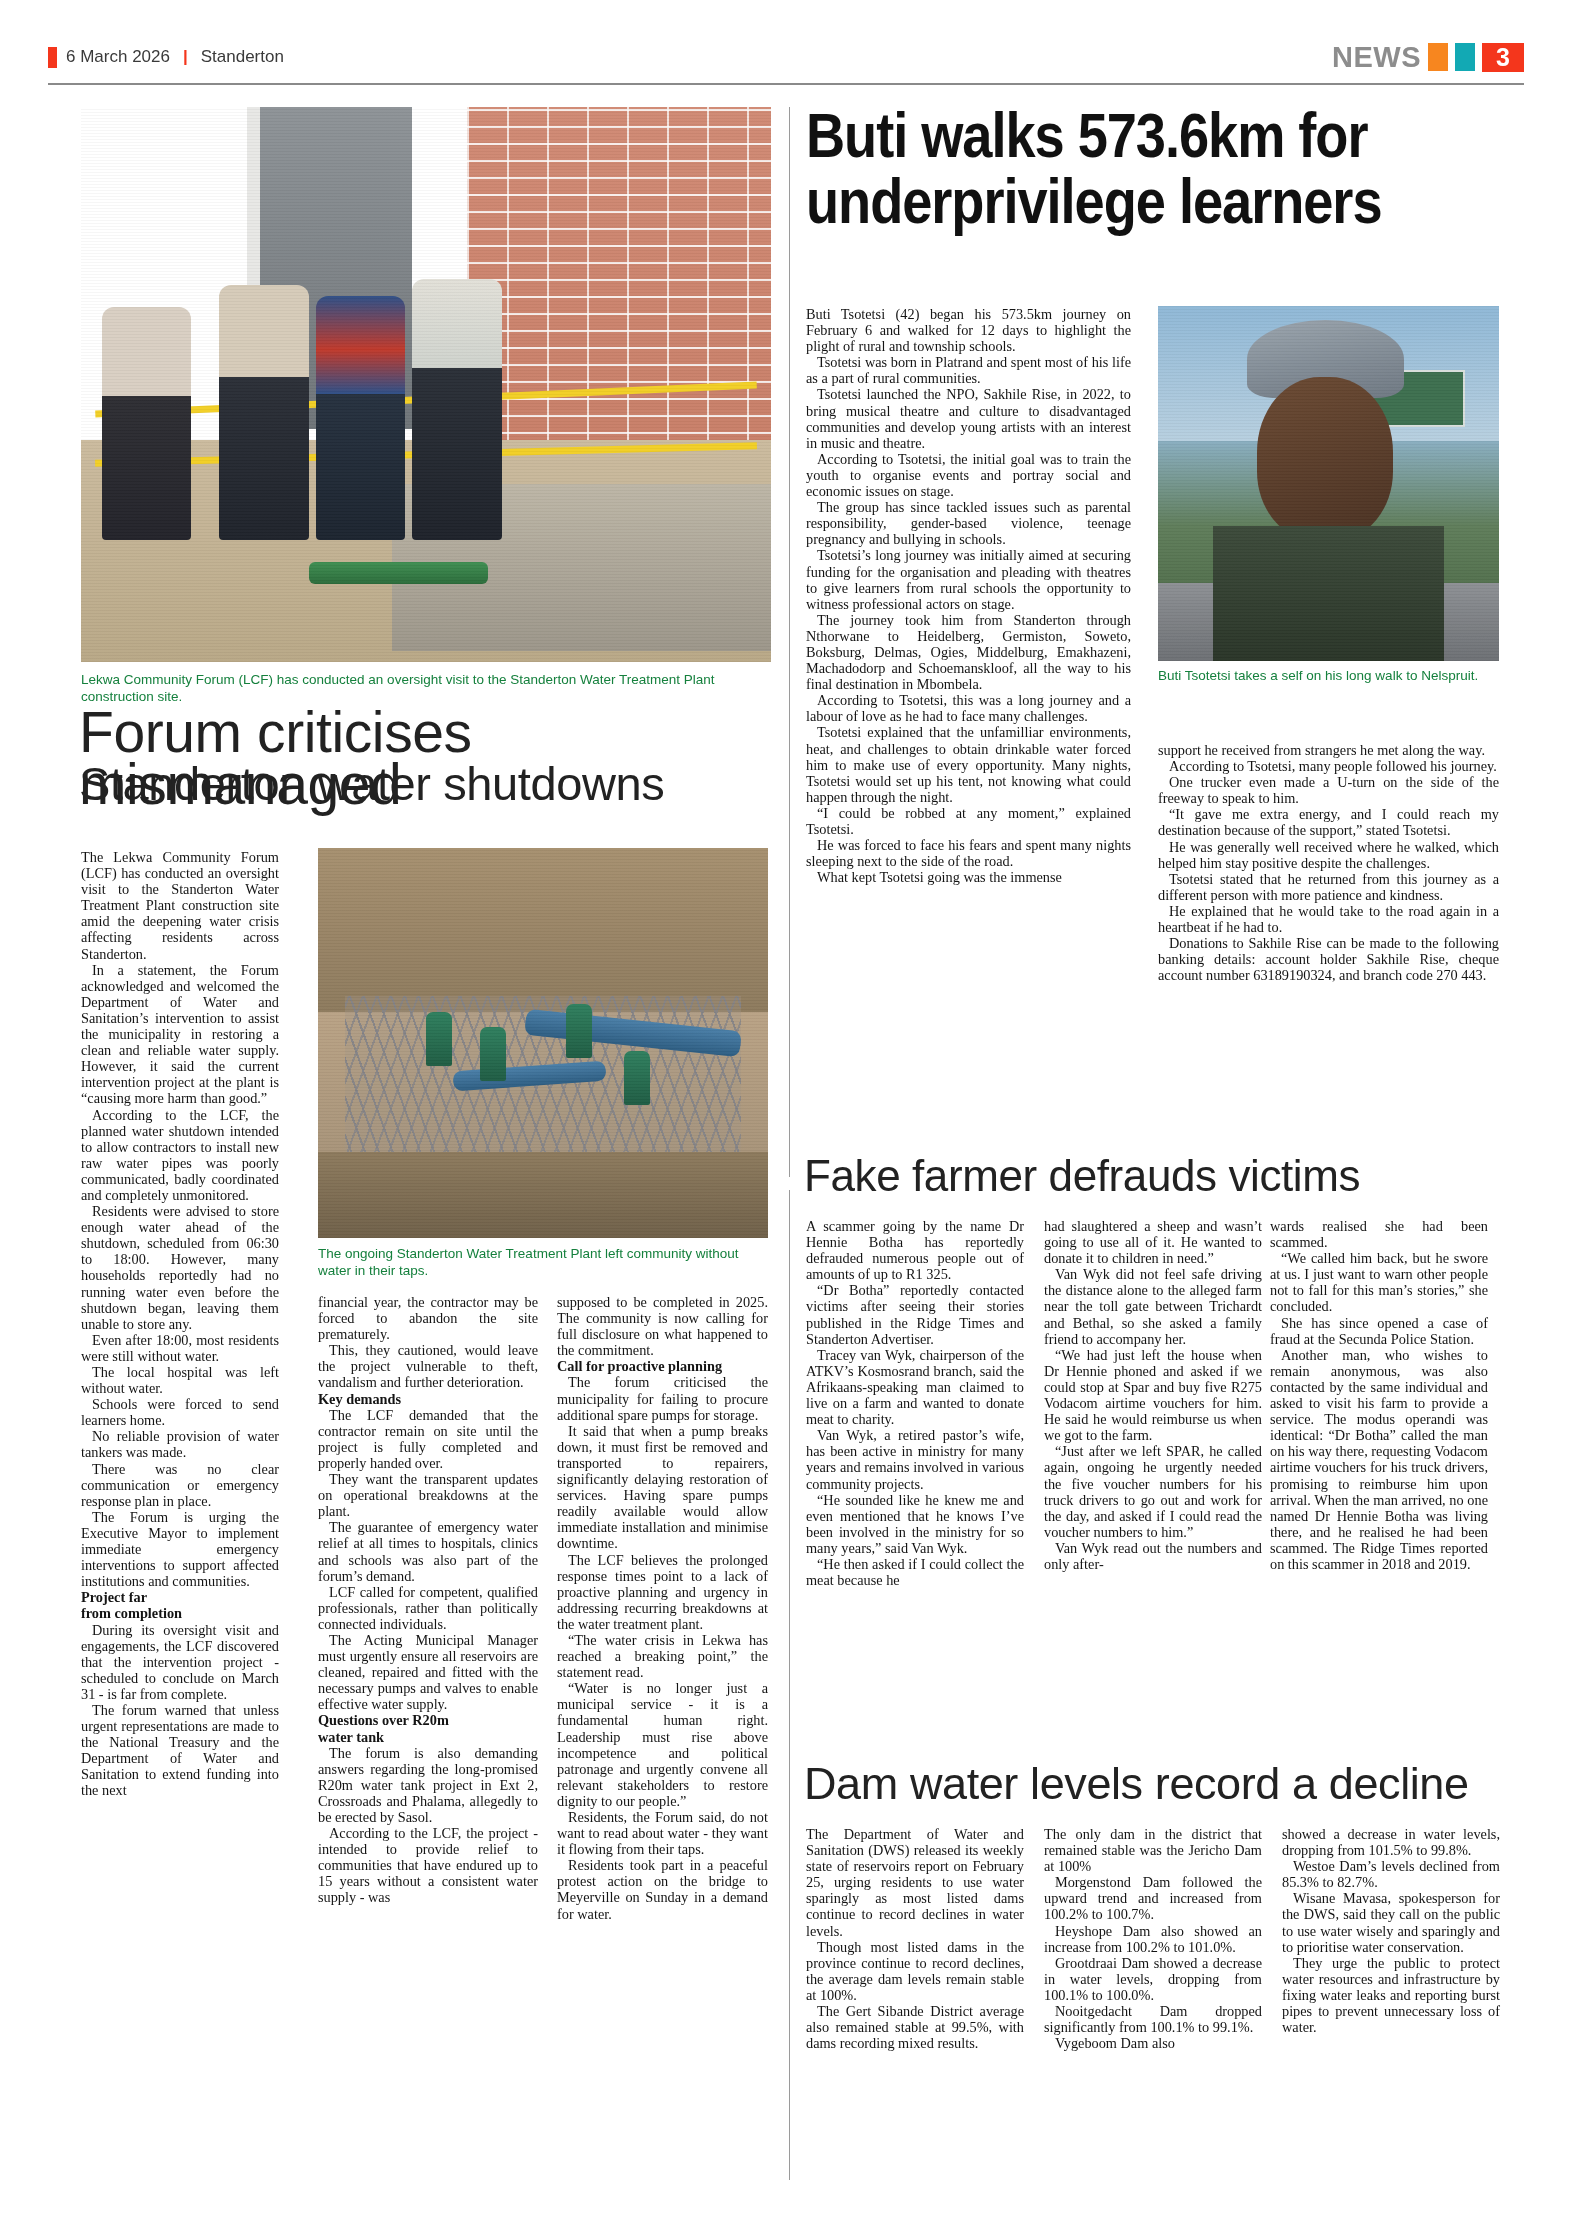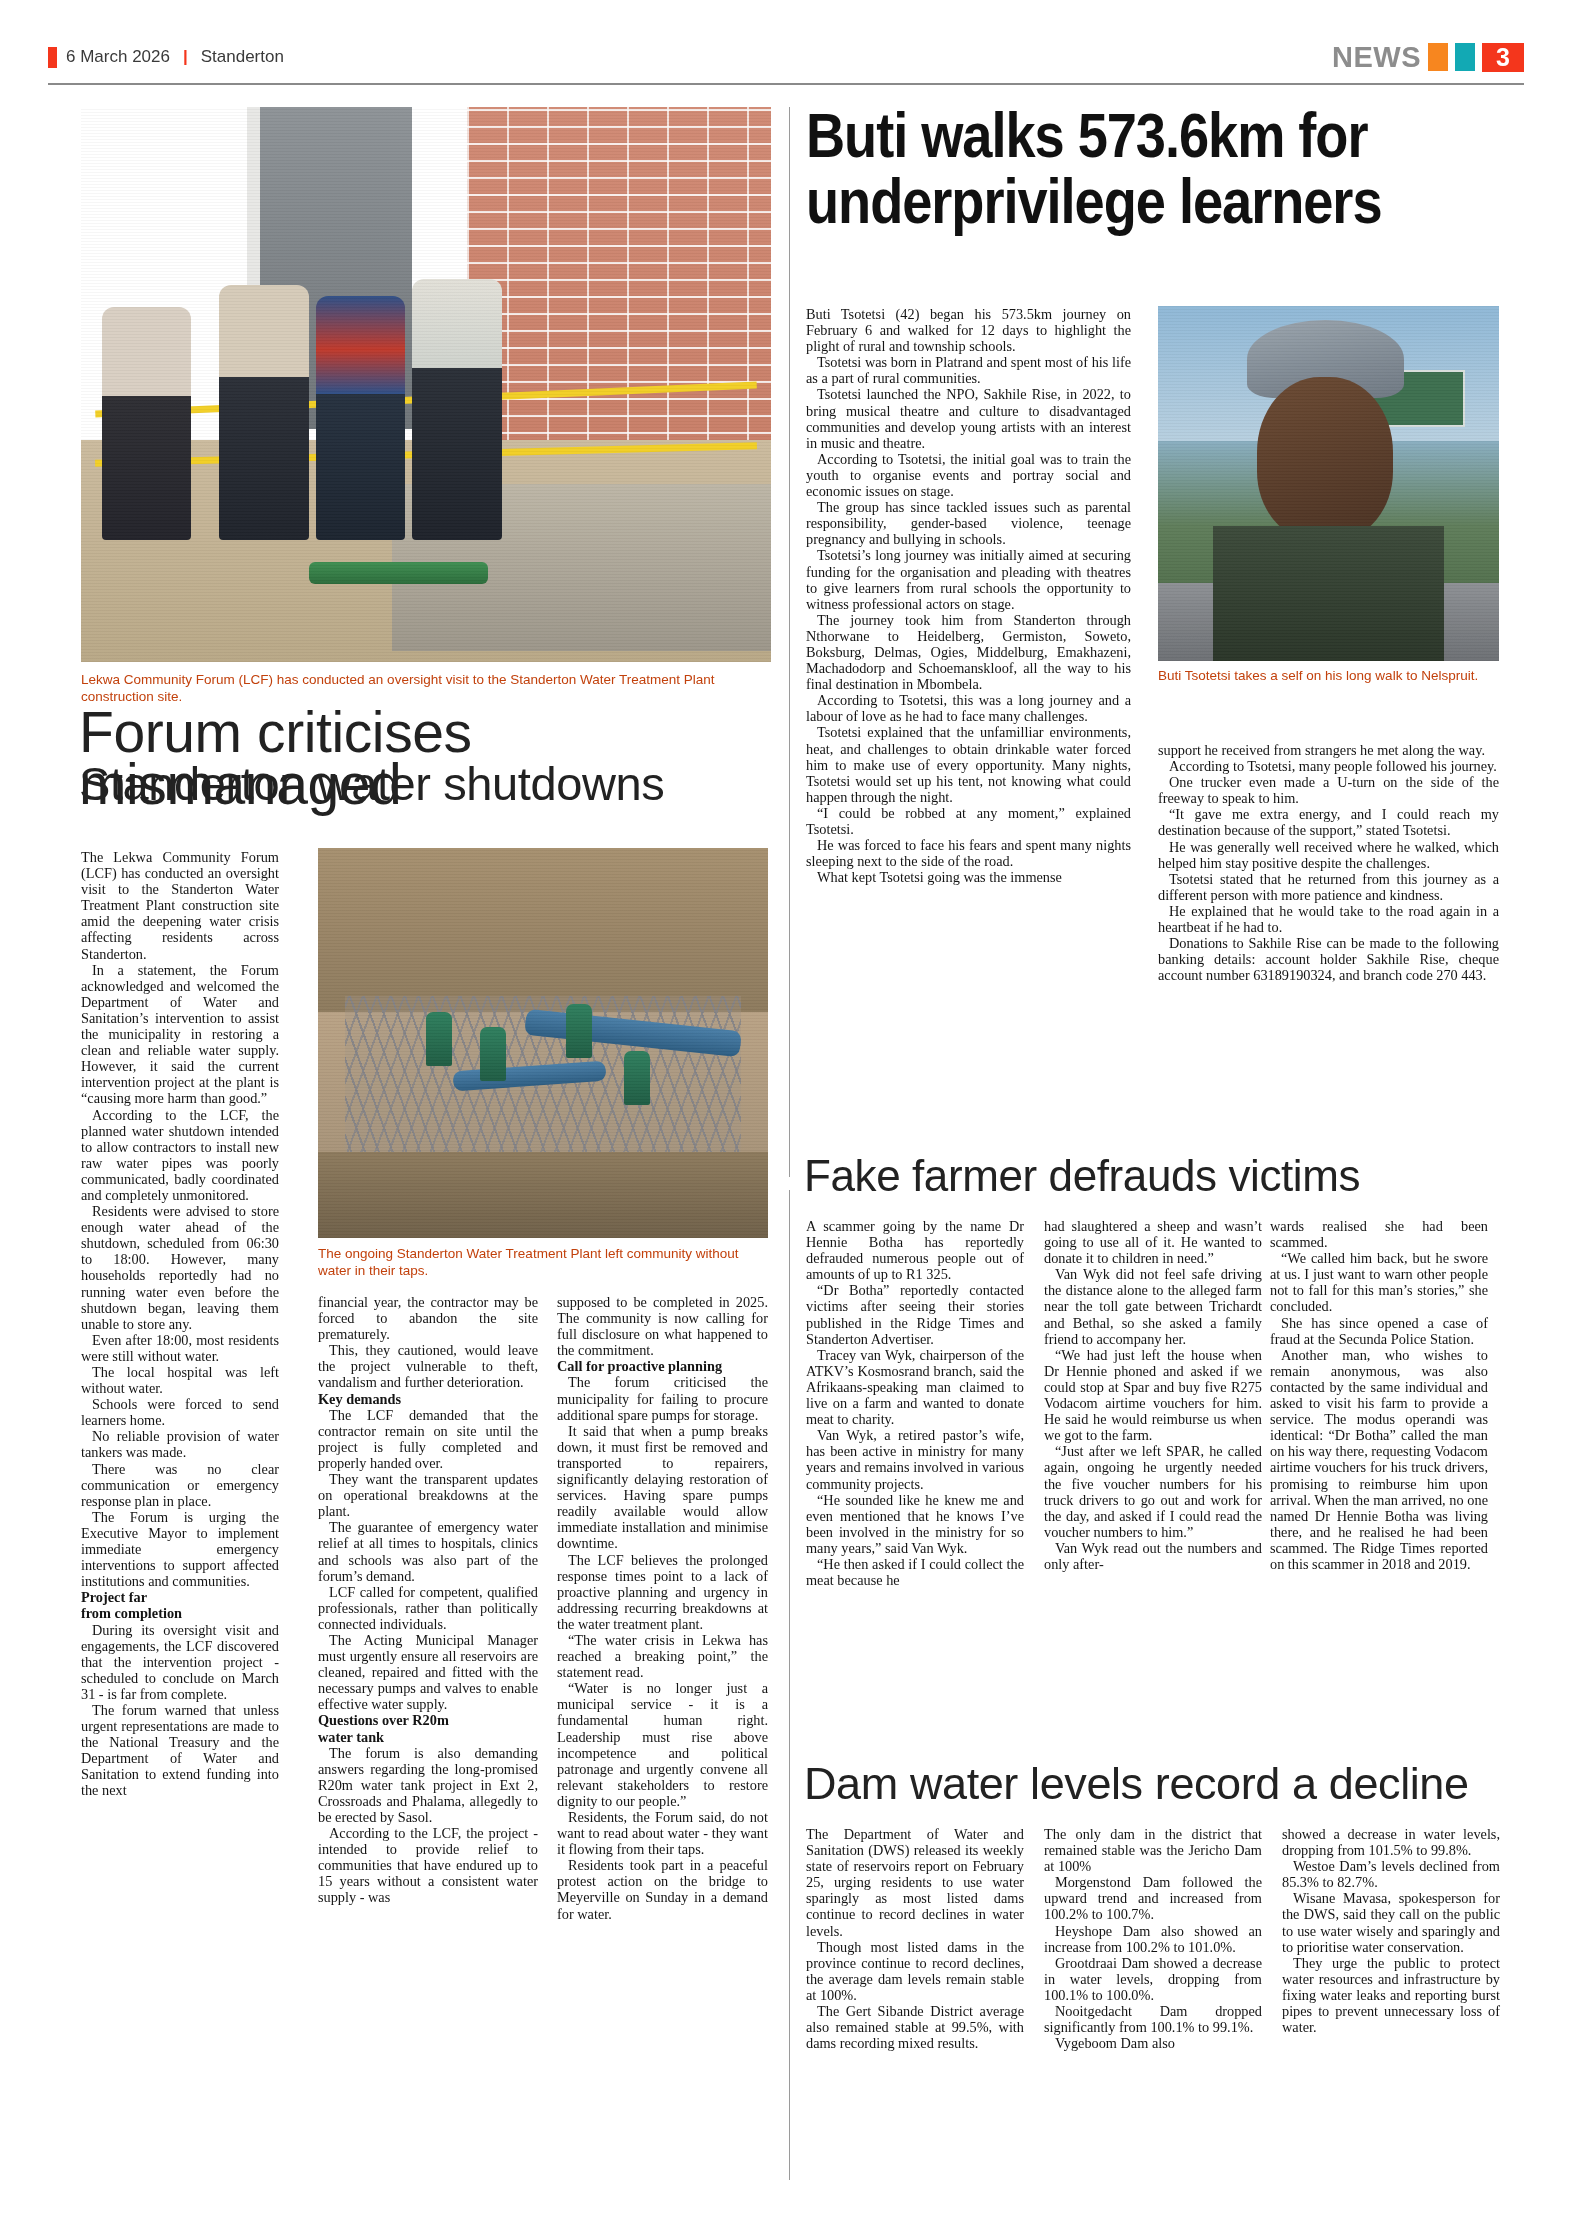--- a/index.html
+++ b/index.html
@@ -32,21 +32,21 @@
     font-weight:700; font-size:25px; width:42px; height:29px;
     display:flex; align-items:center; justify-content:center; }
 
   .rule-top { position:absolute; left:48px; top:83px; width:1476px; height:2px; background:#8a8a8a; }
 
   
   .col-rule { position:absolute; width:1px; background:#9a9a9a; }
 
   .caption {
     font-family:"Liberation Sans", sans-serif;
-    font-size:13.5px; line-height:16.5px; color:#c2410c;
+    font-size:13.5px; line-height:16.5px; color:#15803d;
   }
   .headline-light {
     font-family:"Liberation Sans", sans-serif;
     font-weight:300; color:#222;
     letter-spacing:-0.4px;
   }
   .headline-black {
     font-family:"Liberation Sans", sans-serif;
     font-weight:700; color:#111;
     letter-spacing:-1.2px;

